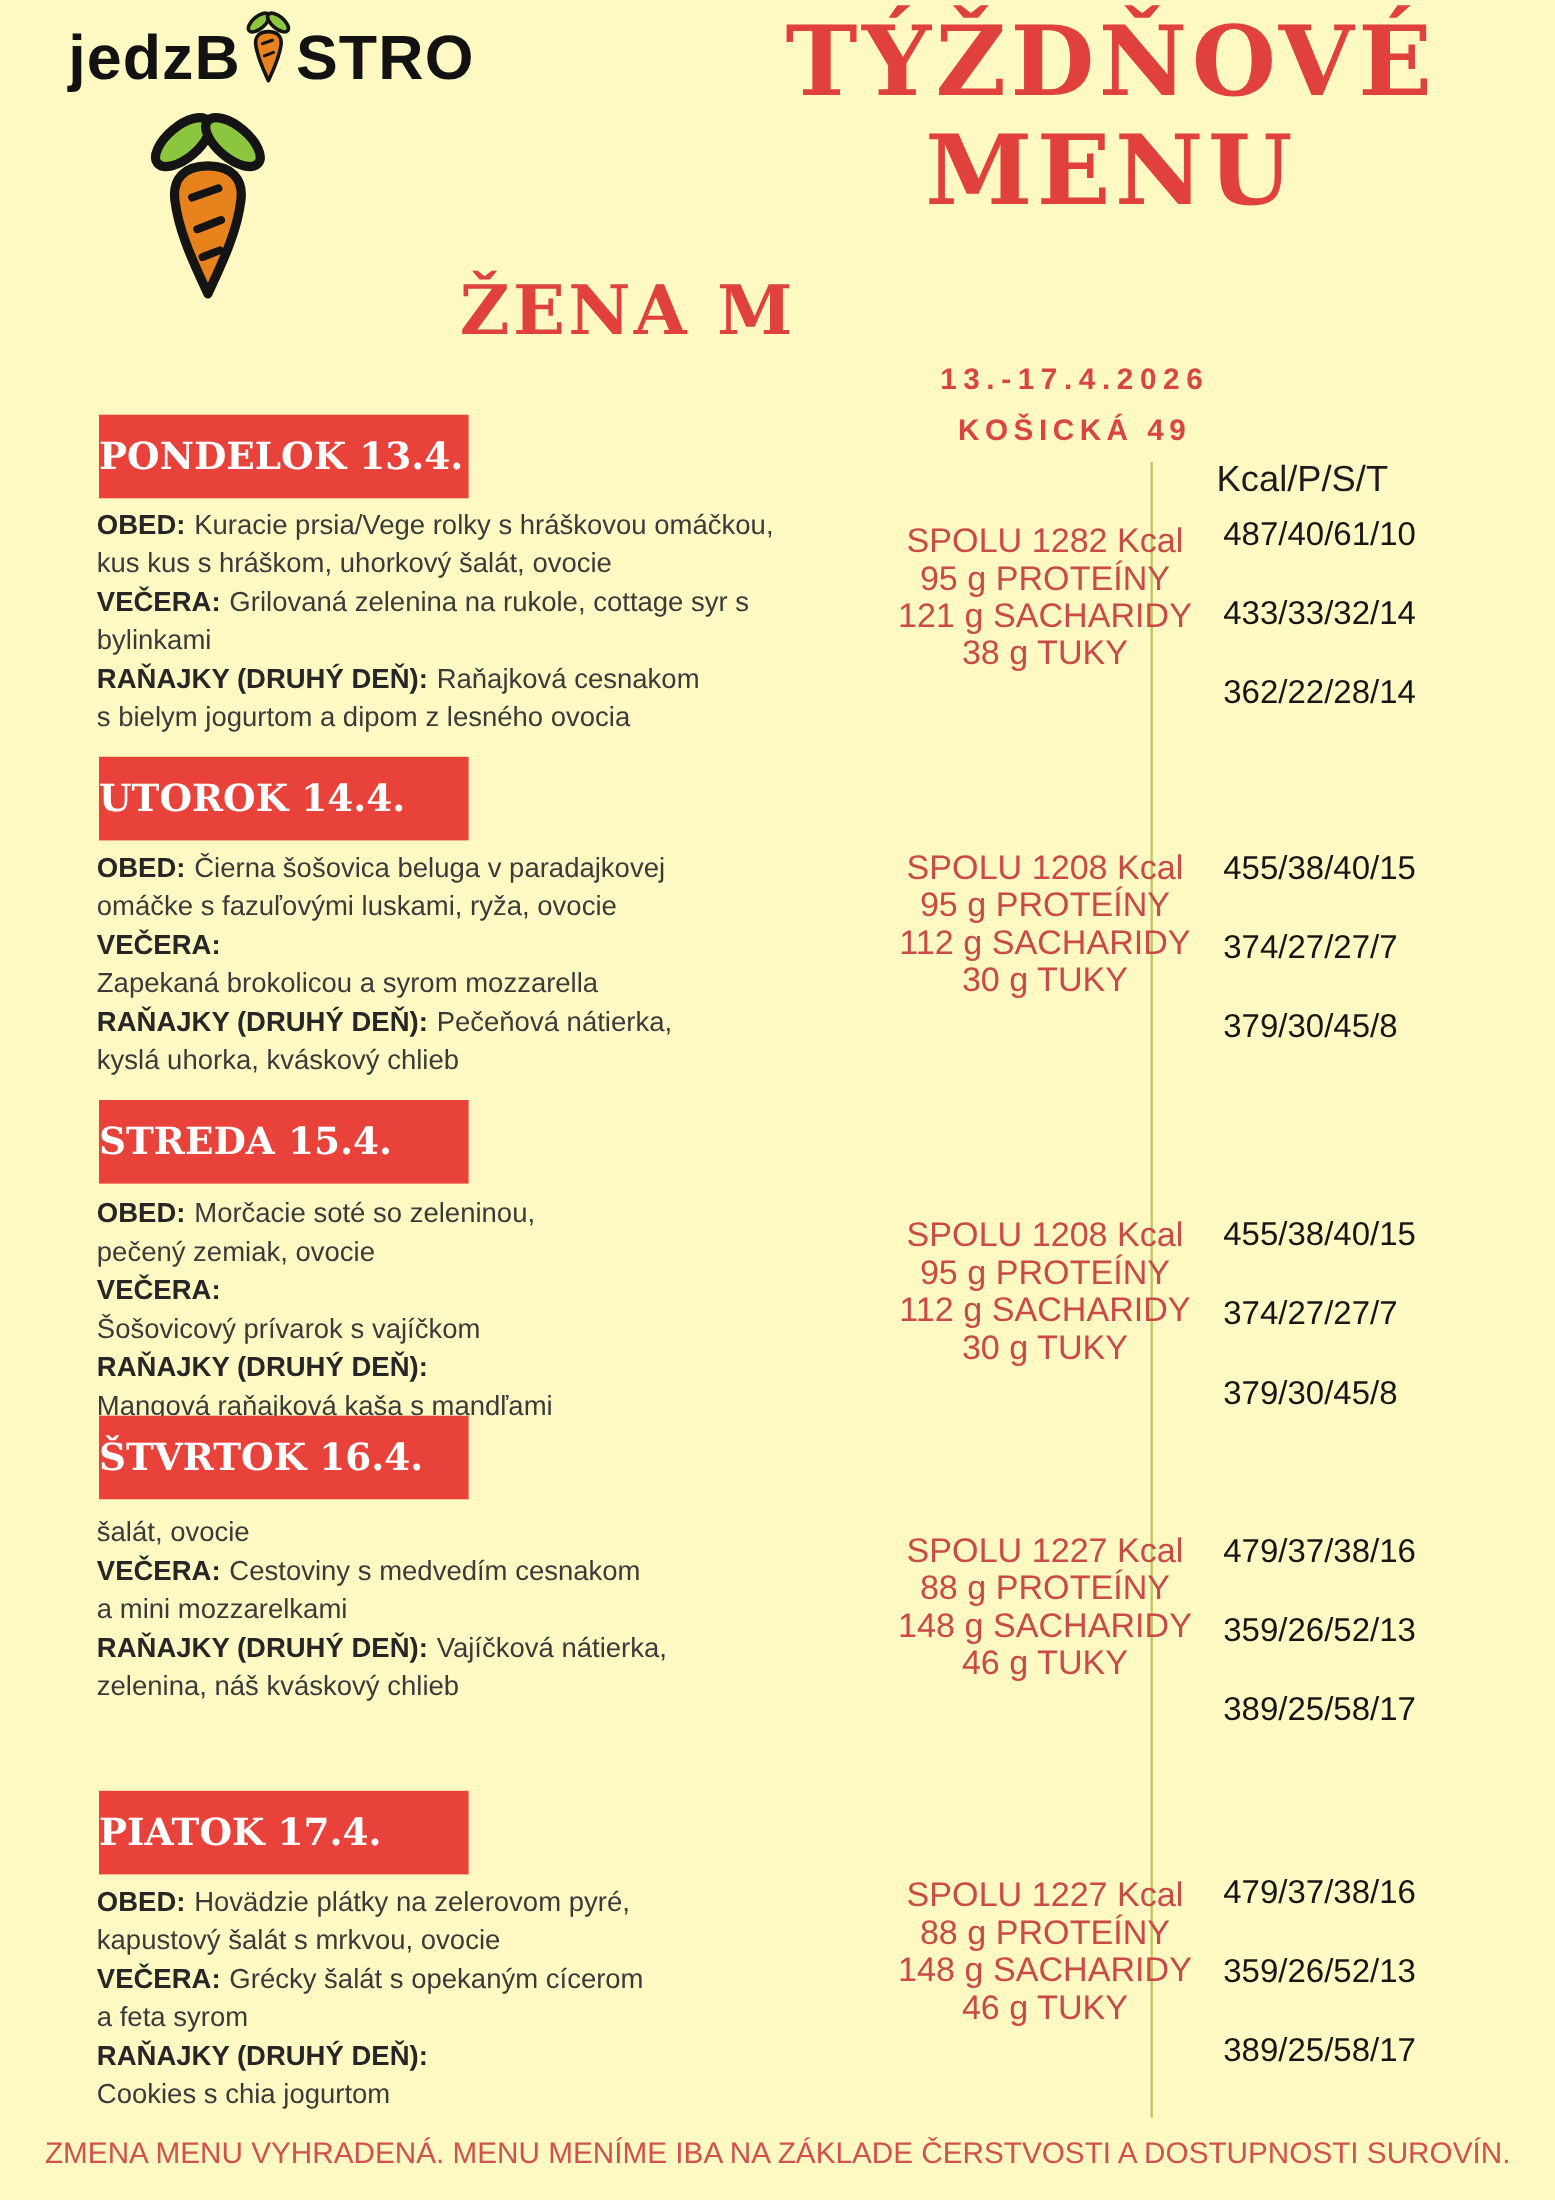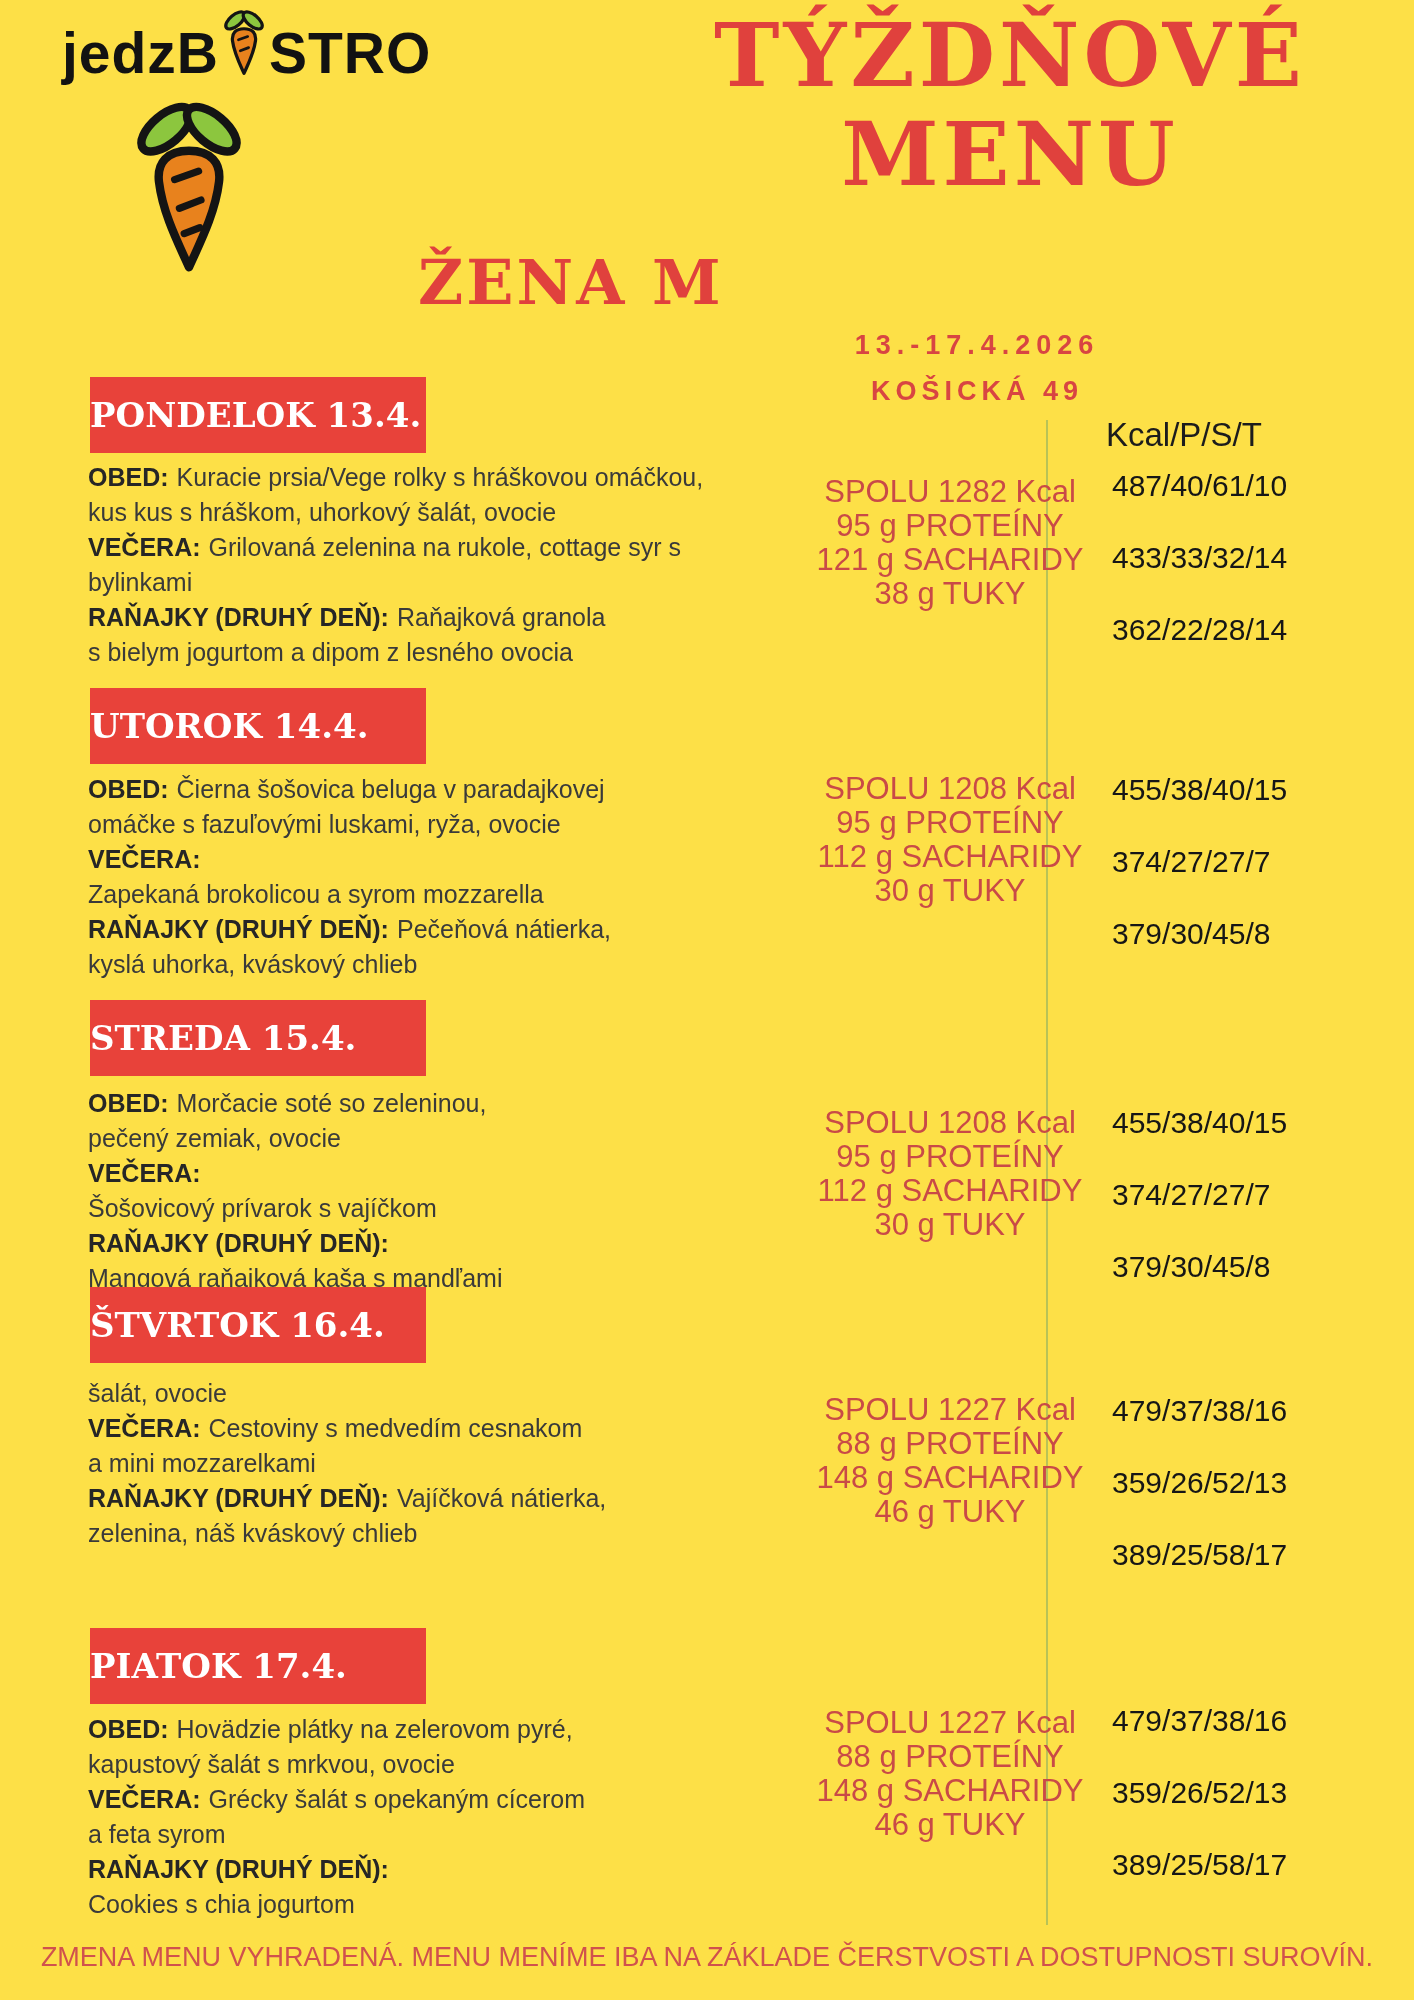--- a/index.html
+++ b/index.html
@@ -1,17 +1,17 @@
 <!DOCTYPE html>
 <html style="--accent-red: #e8423a; --title-red: #e0413d; --date-red: #d84542; --nutrition-red: #c94a47; --footer-red: #d0514d; --divider-green: #b9c356; --text-dark: #3a3a3a; --carrot-orange: #e8821d; --leaf-green: #8cc63e; --logo-black: #121212;"><head>
 <meta charset="utf-8">
 <style>
   html,body{margin:0;padding:0;background:#ffffff;}
   .page{
-    position:relative;width:1414px;height:2000px;background:#fde047;overflow:hidden;
+    position:relative;width:1414px;height:2000px;background:#fef9c3;overflow:hidden;
     font-family:"Liberation Sans",sans-serif;
   }
   
   .logo-row{
     position:absolute;left:62px;top:20px;display:flex;align-items:flex-start;
     color:var(--logo-black);font-weight:bold;font-size:57px;letter-spacing:1px;
   }
   .logo-carrot{width:46px;height:70px;margin:-12px 2px 0 2px;}
   .brand-carrot{position:absolute;left:118px;top:98px;width:142px;height:180px;}
   .leaf{fill:var(--leaf-green);stroke:#141414;stroke-width:7;}
@@ -101,21 +101,21 @@
   <div class="divider"></div>
 
   <div class="day-banner d0-banner">
     <span>PONDELOK 13.4.</span>
   </div>
   <div class="day-text d0-text">
     <div class="line"><b>OBED:</b><span>Kuracie prsia/Vege rolky s hráškovou omáčkou,</span></div>
     <div class="line"><span>kus kus s hráškom, uhorkový šalát, ovocie</span></div>
     <div class="line"><b>VEČERA:</b><span>Grilovaná zelenina na rukole, cottage syr s</span></div>
     <div class="line"><span>bylinkami</span></div>
-    <div class="line"><b>RAŇAJKY (DRUHÝ DEŇ):</b><span>Raňajková granola</span></div>
+    <div class="line"><b>RAŇAJKY (DRUHÝ DEŇ):</b><span>Raňajková cesnakom</span></div>
     <div class="line"><span>s bielym jogurtom a dipom z lesného ovocia</span></div>
   </div>
   <div class="totals d0-totals">
     <div>SPOLU 1282 Kcal</div>
     <div>95 g PROTEÍNY</div>
     <div>121 g SACHARIDY</div>
     <div>38 g TUKY</div>
   </div>
   <div class="values d0-values">
     <div class="v">487/40/61/10</div>

